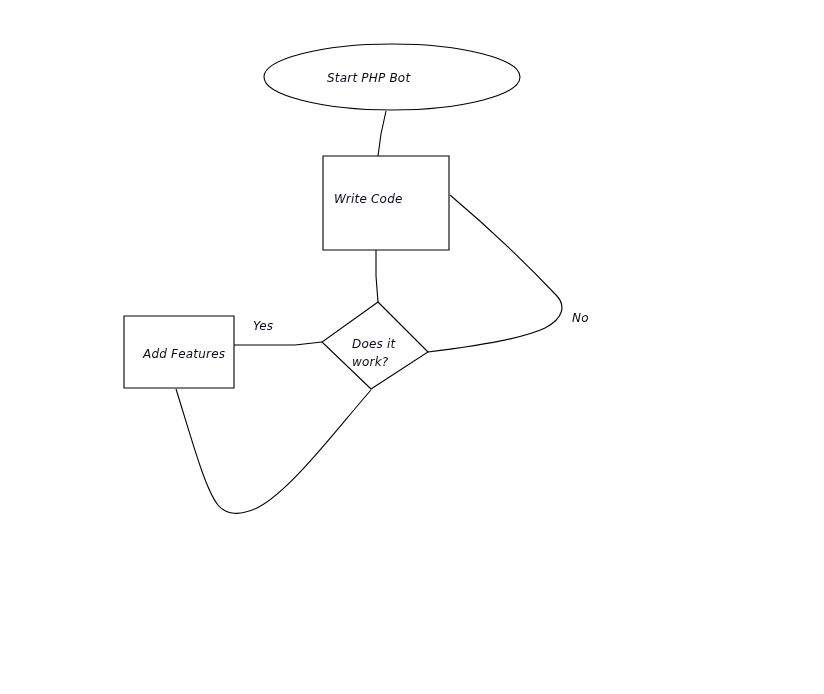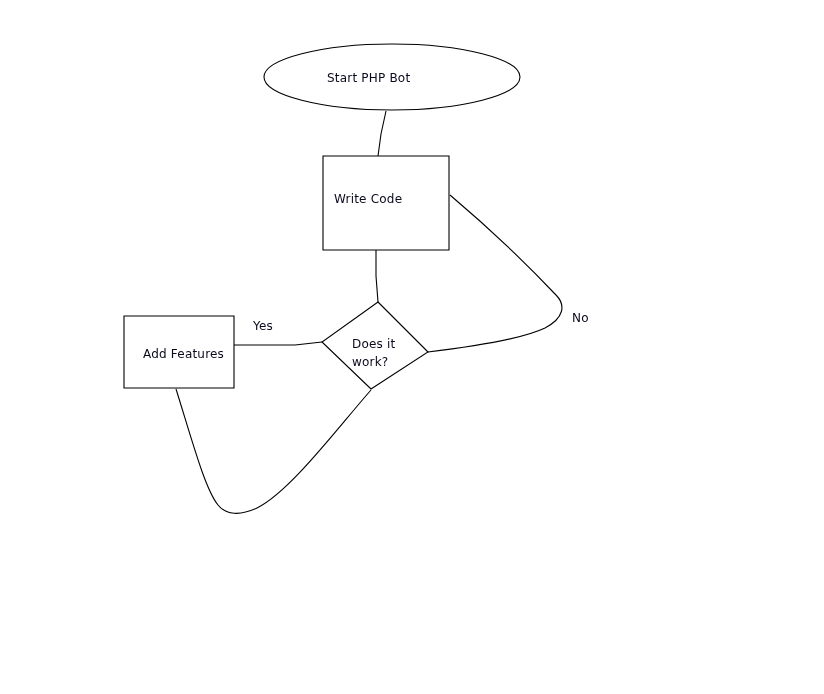--- a/index.html
+++ b/index.html
@@ -12,20 +12,21 @@
     width: 824px;
     height: 694px;
     overflow: hidden;
     font-family: "DejaVu Sans", sans-serif;
   }
   #canvas-wrap {
     position: relative;
     width: 824px;
     height: 694px;
     background: #ffffff;
+    font-style: italic;
   }
   svg#flowchart {
     display: block;
     width: 824px;
     height: 694px;
     background: #ffffff;
   }
   .shape-outline {
     fill: #ffffff;
     stroke: #000000;

